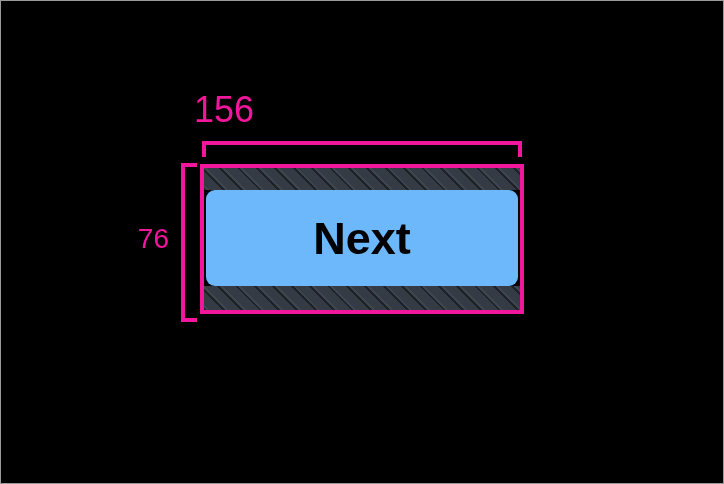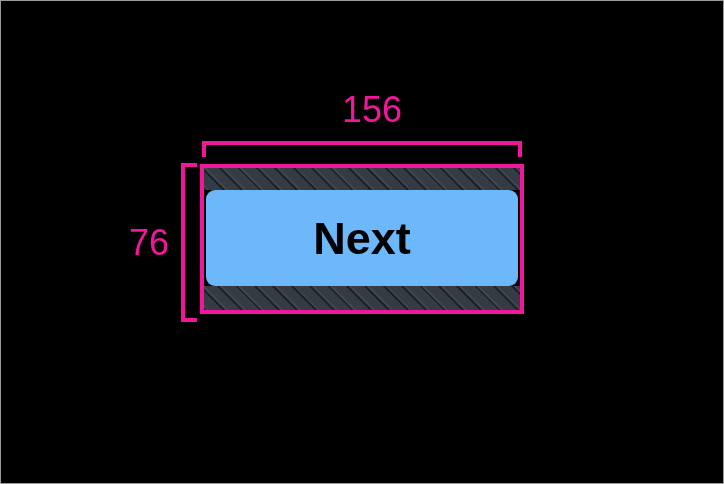--- a/index.html
+++ b/index.html
@@ -87,24 +87,24 @@
     width: 320px;
     height: 16px;
     box-sizing: border-box;
     border-top: 4px solid #f1169b;
     border-left: 4px solid #f1169b;
     border-right: 4px solid #f1169b;
   }
 
   .dim-width-label {
     position: absolute;
-    left: 211px;
+    left: 193px;
     top: 91px;
     width: 320px;
-    text-align: center;
+    text-align: left;
     color: #f1169b;
     font-size: 36px;
     line-height: 1;
     user-select: none;
   }
 
   
   .dim-height-bracket {
     position: absolute;
     left: 180px;
@@ -117,21 +117,21 @@
     border-bottom: 4px solid #f1169b;
   }
 
   .dim-height-label {
     position: absolute;
     left: 108px;
     top: 224px;
     width: 60px;
     text-align: right;
     color: #f1169b;
-    font-size: 36px;
+    font-size: 28px;
     line-height: 1;
     user-select: none;
   }
 </style>
 </head>
 <body>
 
 <div id="screenshot">
 
   <div class="dim-width-label">156</div>

